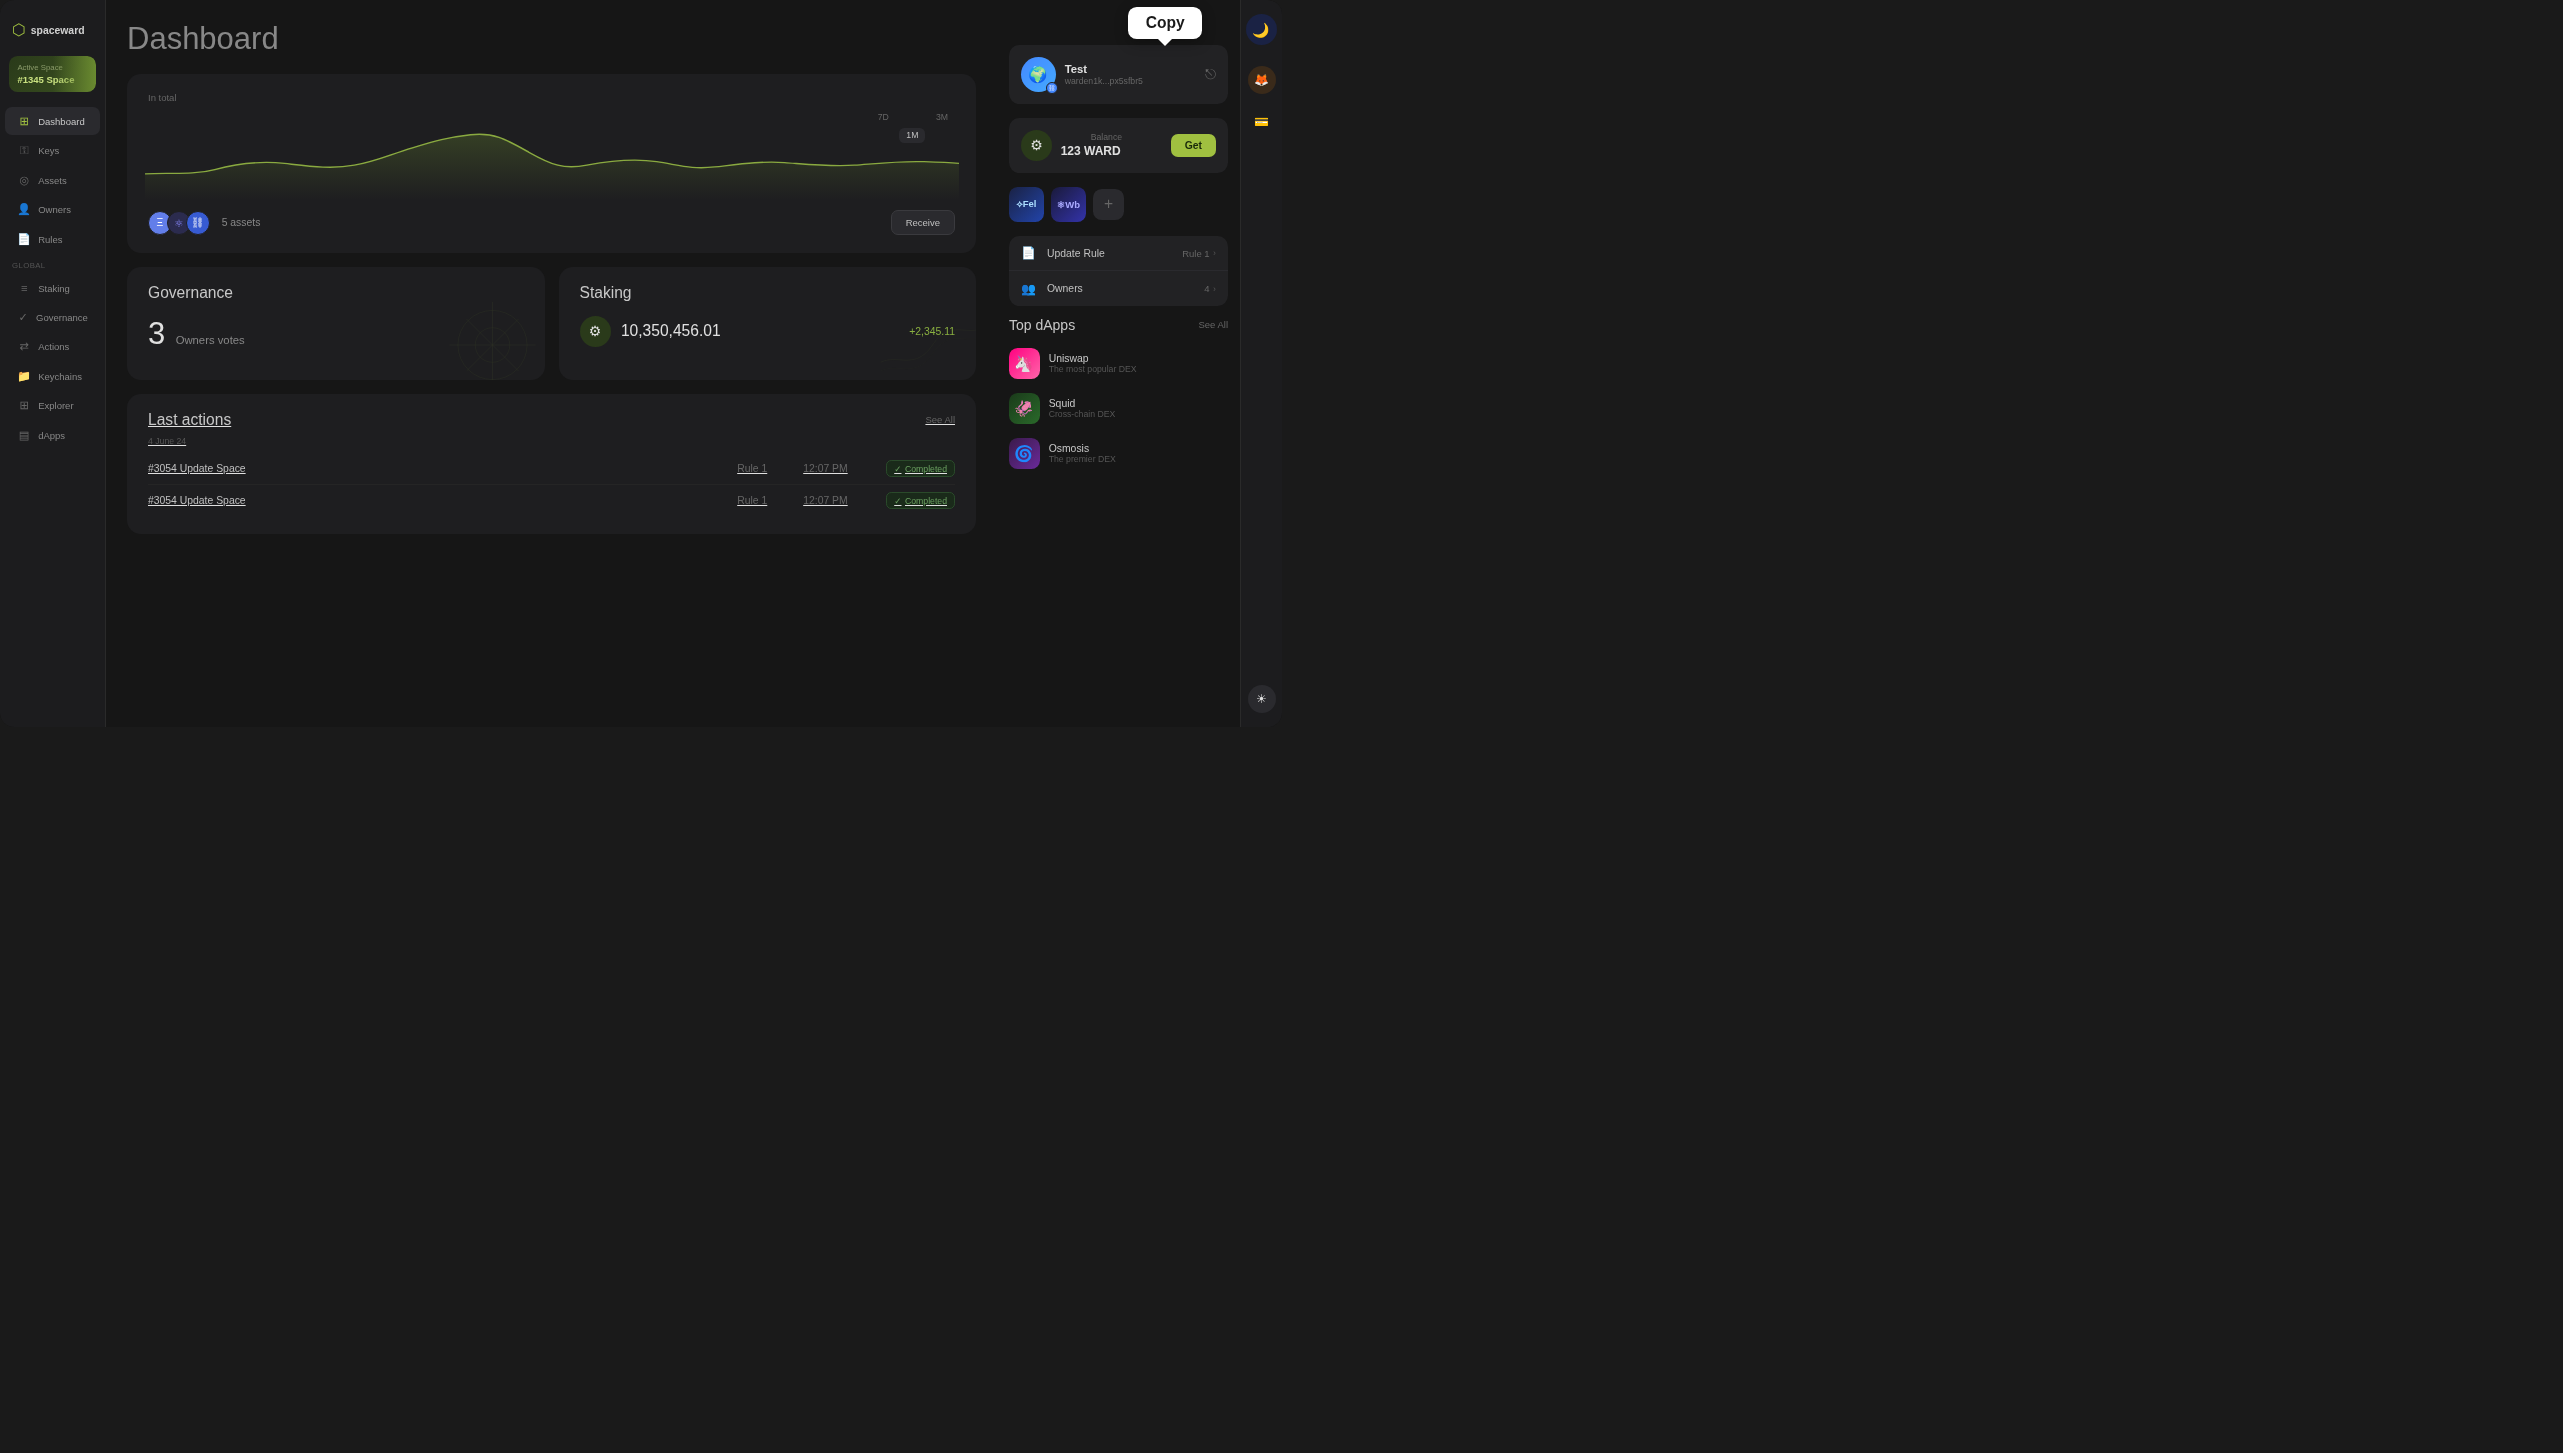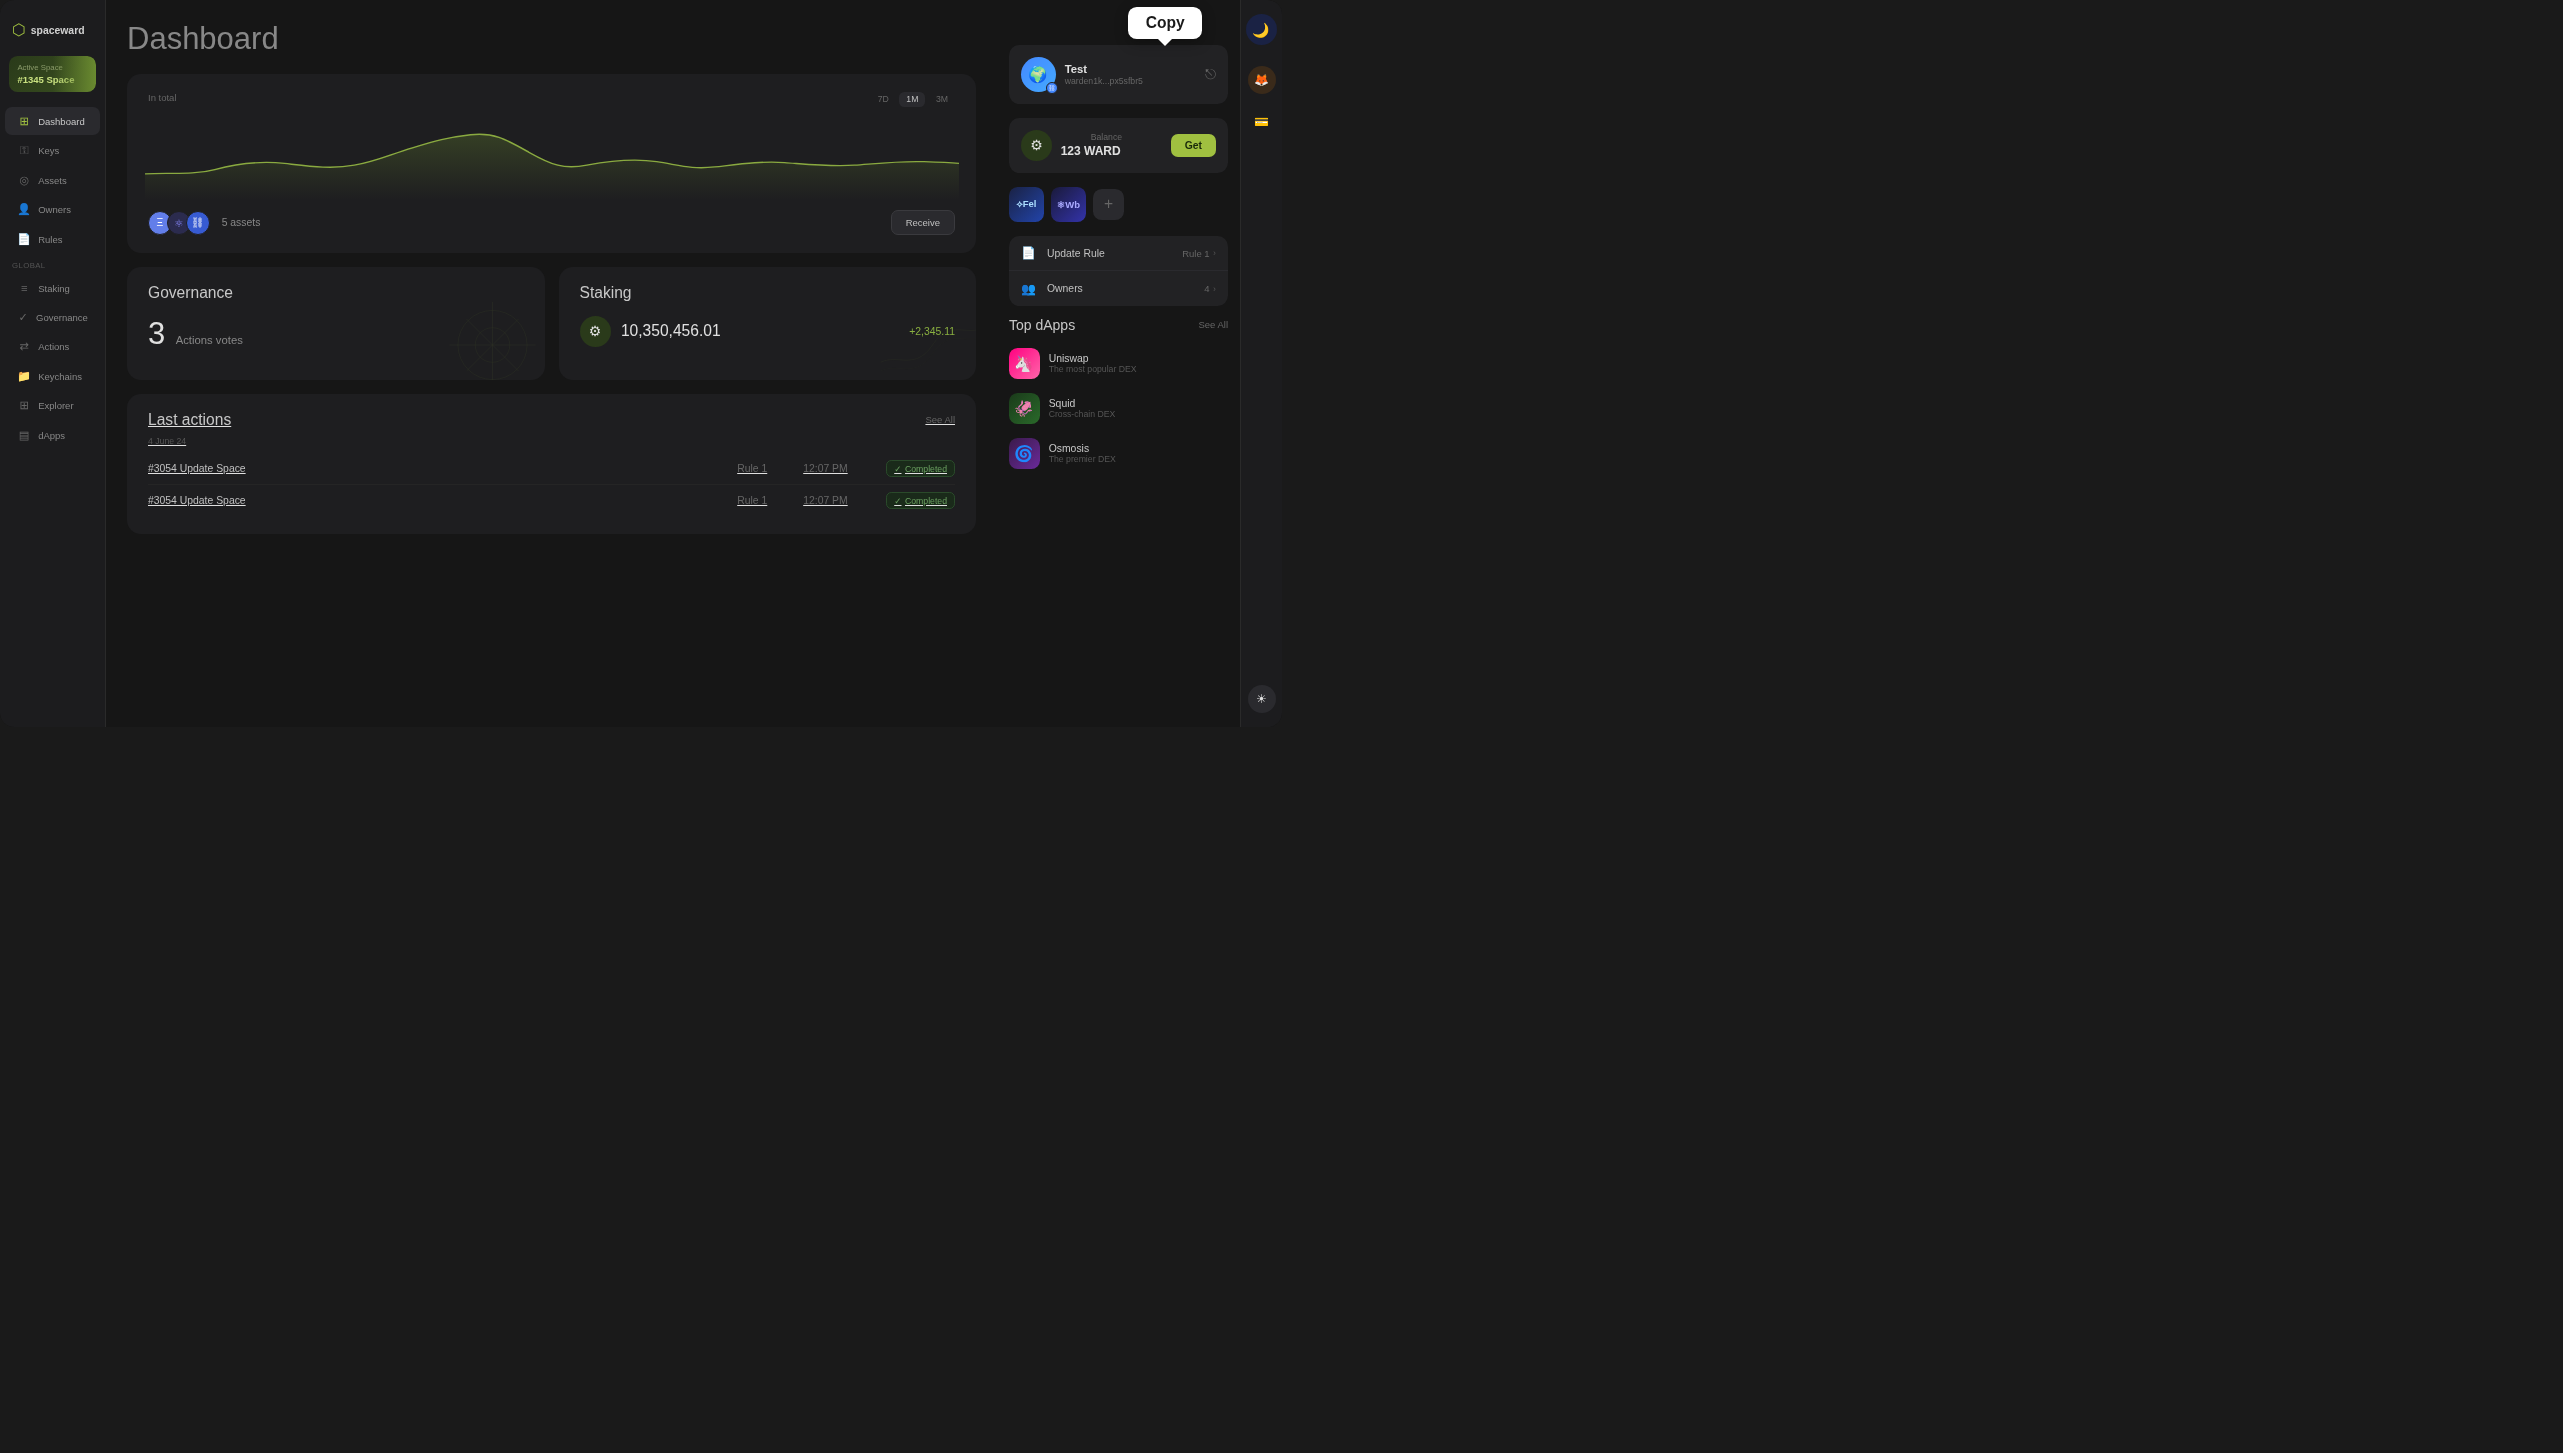--- a/index.html
+++ b/index.html
@@ -207,20 +207,21 @@
       font-size: 8.7px;
       background: transparent;
       color: #666;
       border: none;
       cursor: pointer;
     }
 
     .time-filter-btn.active {
       background: #2a2a2e;
       color: #c0c0c0;
+      margin-top: 36px;
     }
 
     .chart-area {
       height: 87px;
       position: relative;
       margin: 0 -3.5px;
     }
 
     .chart-area svg {
       width: 100%;
@@ -866,21 +867,21 @@
         </div>
         <button class="receive-btn">Receive</button>
       </div>
     </div>
 
     <div class="cards-row">
       <div class="governance-card">
         <div class="card-title">Governance</div>
         <div class="governance-stat">
           <span class="governance-number">3</span>
-          <span class="governance-desc">Actions votes</span>
+          <span class="governance-desc">Owners votes</span>
         </div>
         <svg class="card-bg-graphic" viewBox="0 0 140 120" xmlns="http://www.w3.org/2000/svg">
           <path d="M70,10 L70,110 M20,60 L120,60 M40,30 L100,90 M40,90 L100,30" stroke="#8aaa40" stroke-width="1" fill="none" opacity="0.5"></path>
           <circle cx="70" cy="60" r="40" stroke="#8aaa40" stroke-width="0.5" fill="none"></circle>
           <circle cx="70" cy="60" r="20" stroke="#8aaa40" stroke-width="0.5" fill="none"></circle>
         </svg>
       </div>
 
       <div class="staking-card">
         <div class="card-title">Staking</div>

